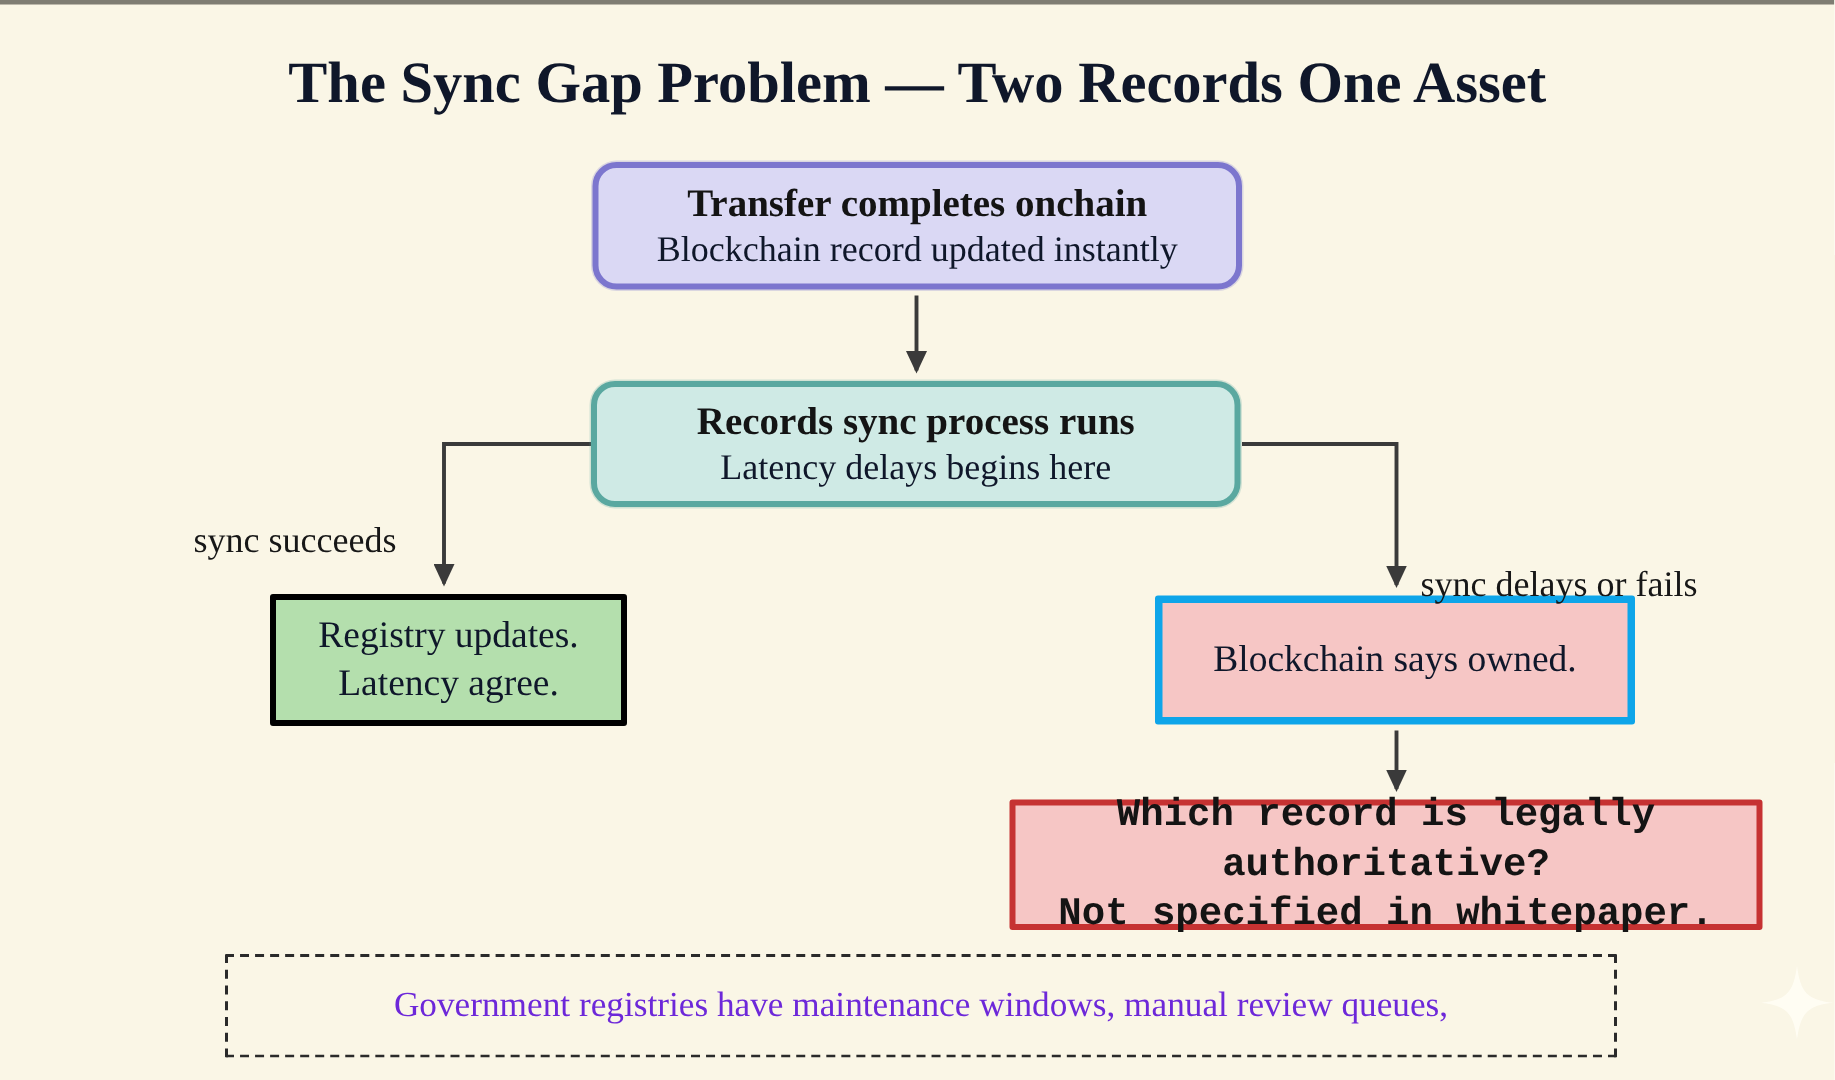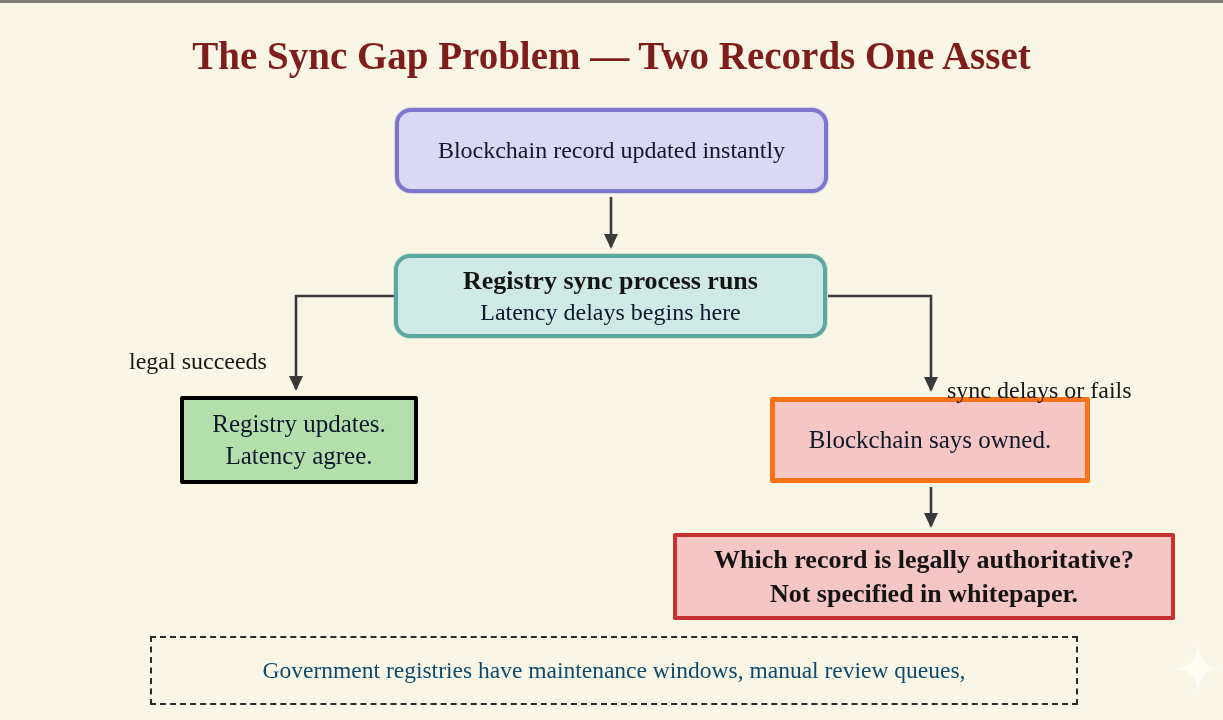--- a/index.html
+++ b/index.html
@@ -8,21 +8,21 @@
   #stage {
     position:relative; width:1223px; height:720px;
     background:#faf6e6; overflow:hidden; color:#141414;
   }
   .top-strip {
     position:absolute; top:0; left:0; width:100%; height:3px;
     background:#56544c; opacity:.75;
   }
   .page-title {
     position:absolute; top:33px; left:0; width:100%;
-    text-align:center; font-size:39px; font-weight:bold; color:#7f1d1d;
+    text-align:center; font-size:39px; font-weight:bold; color:#0f172a;
   }
   .node {
     position:absolute; display:flex; flex-direction:column;
     align-items:center; justify-content:center; text-align:center;
     line-height:1.28;
   }
   .node .t1 { font-size:26px; font-weight:bold; color:#141414; }
   .node .t2 { font-size:24px; color:#0f172a; }
   .node-transfer {
     left:395px; top:108px; width:433px; height:85px;
@@ -34,38 +34,38 @@
     background:#cfeae5; border:4px solid #5aa8a0; border-radius:16px;
     box-shadow:0 0 0 1px rgba(90,168,160,.25);
   }
   .node-success {
     left:180px; top:396px; width:238px; height:88px;
     background:#b4dfad; border:4px solid #000000; border-radius:2px;
   }
   .node-success .t2 { font-size:25px; }
   .node-conflict {
     left:770px; top:397px; width:320px; height:86px;
-    background:#f6c6c5; border:5px solid #f97316; border-radius:2px;
+    background:#f6c6c5; border:5px solid #0ea5e9; border-radius:2px;
   }
   .node-conflict .t2 { font-size:25px; }
   .node-question {
     left:673px; top:533px; width:502px; height:87px;
     background:#f6c6c5; border:4px solid #c63232; border-radius:2px;
   }
-  .node-question .t1 { font-size:26px; }
+  .node-question .t1 { font-size:26px;font-family:Liberation Mono, monospace; }
   .edge-label {
     position:absolute; font-size:24px; color:#171717; white-space:nowrap;
   }
   .edge-label-left  { left:129px; top:348px; }
   .edge-label-right { left:947px; top:349px;margin-top:28px; }
   .note-box {
     position:absolute; left:150px; top:636px; width:928px; height:69px;
     border:2.5px dashed #2a2a2a; border-radius:1px;
     display:flex; flex-direction:row; align-items:center; justify-content:center;
-    text-align:center; font-size:23.5px; line-height:1.28; color:#0c4a6e;
+    text-align:center; font-size:23.5px; line-height:1.28; color:#6d28d9;
   }
   #connectors { position:absolute; left:0; top:0; pointer-events:none; }
   #sparkle { position:absolute; left:0; top:0; pointer-events:none; }
 </style>
 </head>
 <body>
 
 <div id="stage">
 
   <div class="top-strip"></div>
@@ -78,43 +78,44 @@
         <path d="M0,0 L15,7 L0,14 Z" fill="#3a3a3a"></path>
       </marker>
     </defs>
     <path d="M611,197 L611,247" fill="none" stroke="#3a3a3a" stroke-width="2.6" marker-end="url(#arrow)"></path>
     <path d="M394,296 L296,296 L296,389" fill="none" stroke="#3a3a3a" stroke-width="2.6" marker-end="url(#arrow)"></path>
     <path d="M828,296 L931,296 L931,390" fill="none" stroke="#3a3a3a" stroke-width="2.6" marker-end="url(#arrow)"></path>
     <path d="M931,487 L931,526" fill="none" stroke="#3a3a3a" stroke-width="2.6" marker-end="url(#arrow)"></path>
   </svg>
 
   <div class="node node-transfer">
+    <div class="t1">Transfer completes onchain</div>
     <div class="t2">Blockchain record updated instantly</div>
   </div>
 
   <div class="node node-sync">
-    <div class="t1">Registry sync process runs</div>
+    <div class="t1">Records sync process runs</div>
     <div class="t2">Latency delays begins here</div>
   </div>
 
   <div class="node node-success">
     <div class="t2">Registry updates.</div>
     <div class="t2">Latency agree.</div>
   </div>
 
   <div class="node node-conflict">
     <div class="t2">Blockchain says owned.</div>
   </div>
 
   <div class="node node-question">
     <div class="t1">Which record is legally authoritative?</div>
     <div class="t1">Not specified in whitepaper.</div>
   </div>
 
-  <div class="edge-label edge-label-left">legal succeeds</div>
+  <div class="edge-label edge-label-left">sync succeeds</div>
   <div class="edge-label edge-label-right">sync delays or fails</div>
 
   <div class="note-box">
     <div>Government registries have maintenance windows, manual review queues,</div>
   </div>
 
   <svg id="sparkle" width="1223" height="720" viewBox="0 0 1223 720">
     <path d="M1198,644 C1200.5,662 1205,666.5 1222,668.5 C1205,670.5 1200.5,675 1198,693
              C1195.5,675 1191,670.5 1174,668.5 C1191,666.5 1195.5,662 1198,644 Z" fill="#fffdf3" opacity="0.95"></path>
   </svg>

